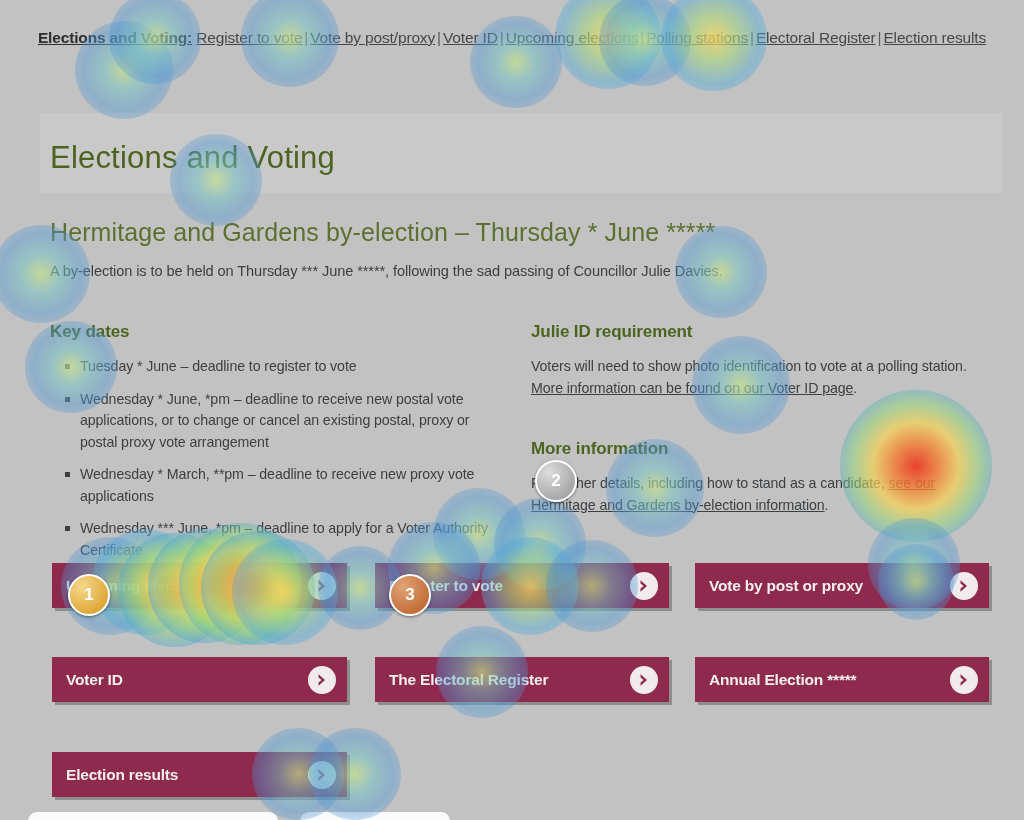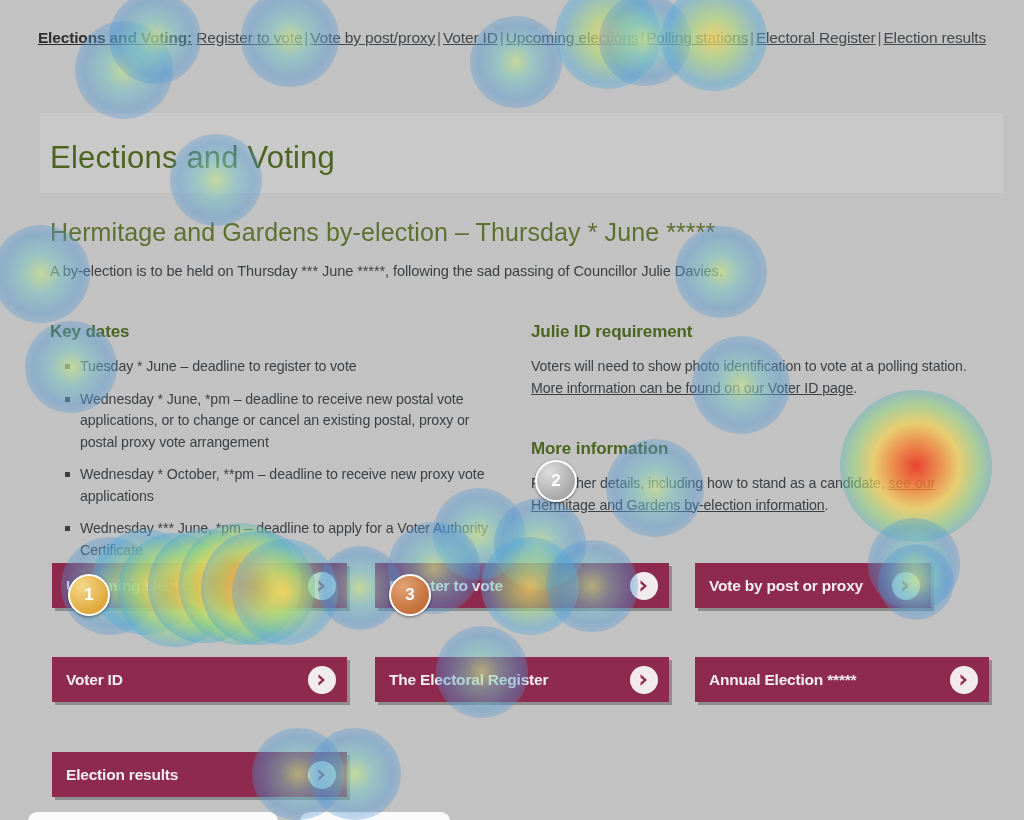--- a/index.html
+++ b/index.html
@@ -131,21 +131,21 @@
   <div class="page-title">Elections and Voting</div>
 
   <div class="sub-heading">Hermitage and Gardens by-election – Thursday * June *****</div>
   <div class="intro">A by-election is to be held on Thursday *** June *****, following the sad passing of Councillor Julie Davies.</div>
 
   <div class="col-left">
     <div class="sec-head">Key dates</div>
     <ul class="keydates">
       <li>Tuesday * June – deadline to register to vote</li>
       <li>Wednesday * June, *pm – deadline to receive new postal vote applications, or to change or cancel an existing postal, proxy or postal proxy vote arrangement</li>
-      <li>Wednesday * October, **pm – deadline to receive new proxy vote applications</li>
+      <li>Wednesday * March, **pm – deadline to receive new proxy vote applications</li>
       <li>Wednesday *** June, *pm – deadline to apply for a Voter Authority Certificate</li>
     </ul>
   </div>
 
   <div class="col-right">
     <div class="sec-head">Julie ID requirement</div>
     <p class="body-text"><span>Voters will need to show photo identification to vote at a polling station. </span><a href="#">More information can be found on our Voter ID page</a><span>.</span></p>
 
     <div class="sec-head more">More information</div>
     <p class="body-text"><span>For further details, including how to stand as a candidate, </span><a href="#">see our Hermitage and Gardens by-election information</a><span>.</span></p>
@@ -160,21 +160,21 @@
     </span>
   </div>
   <div class="tile" style="left:375px;top:563px;width:294px;">
     <span class="tile-label">Register to vote</span>
     <span class="tile-arrow">
       <svg width="16" height="16" viewBox="0 0 16 16">
           <path d="M4.5 2.2 L11 8 L4.5 13.8 L4.5 10.6 L7.6 8 L4.5 5.4 Z" fill="#8e2a4d"></path>
         </svg>
     </span>
   </div>
-  <div class="tile" style="left:695px;top:563px;width:236px;">
+  <div class="tile" style="left:695px;top:563px;width:294px;">
     <span class="tile-label">Vote by post or proxy</span>
     <span class="tile-arrow">
       <svg width="16" height="16" viewBox="0 0 16 16">
           <path d="M4.5 2.2 L11 8 L4.5 13.8 L4.5 10.6 L7.6 8 L4.5 5.4 Z" fill="#8e2a4d"></path>
         </svg>
     </span>
   </div>
 
   <div class="tile" style="left:52px;top:657px;width:295px;">
     <span class="tile-label">Voter ID</span>

